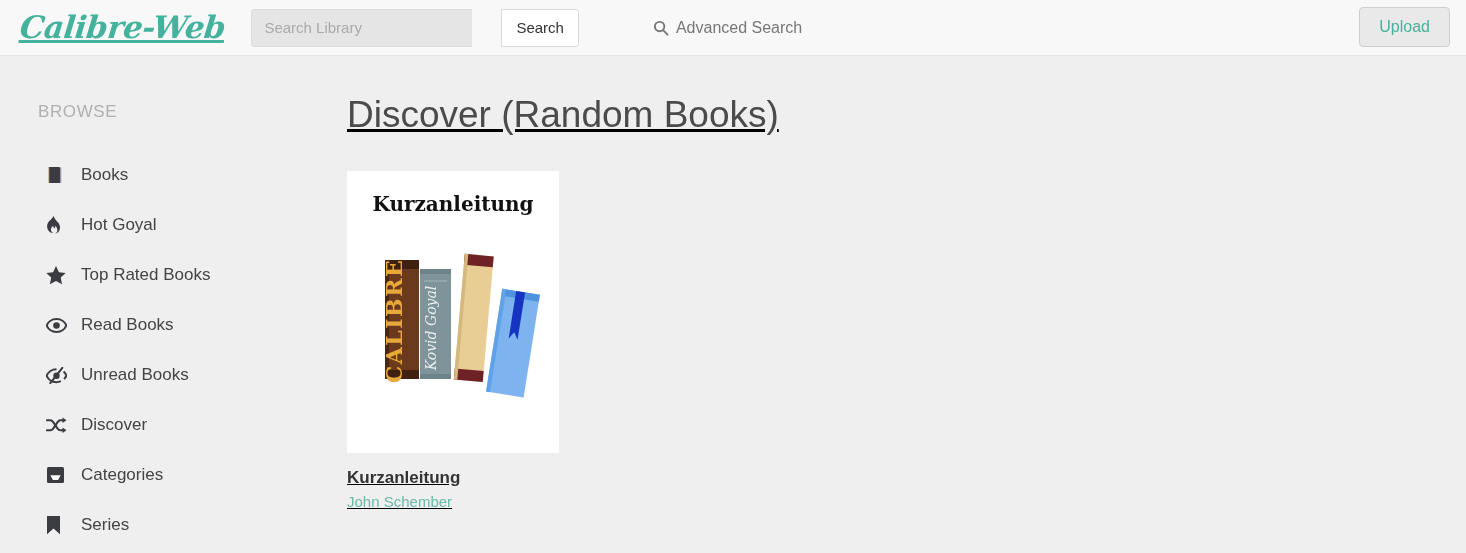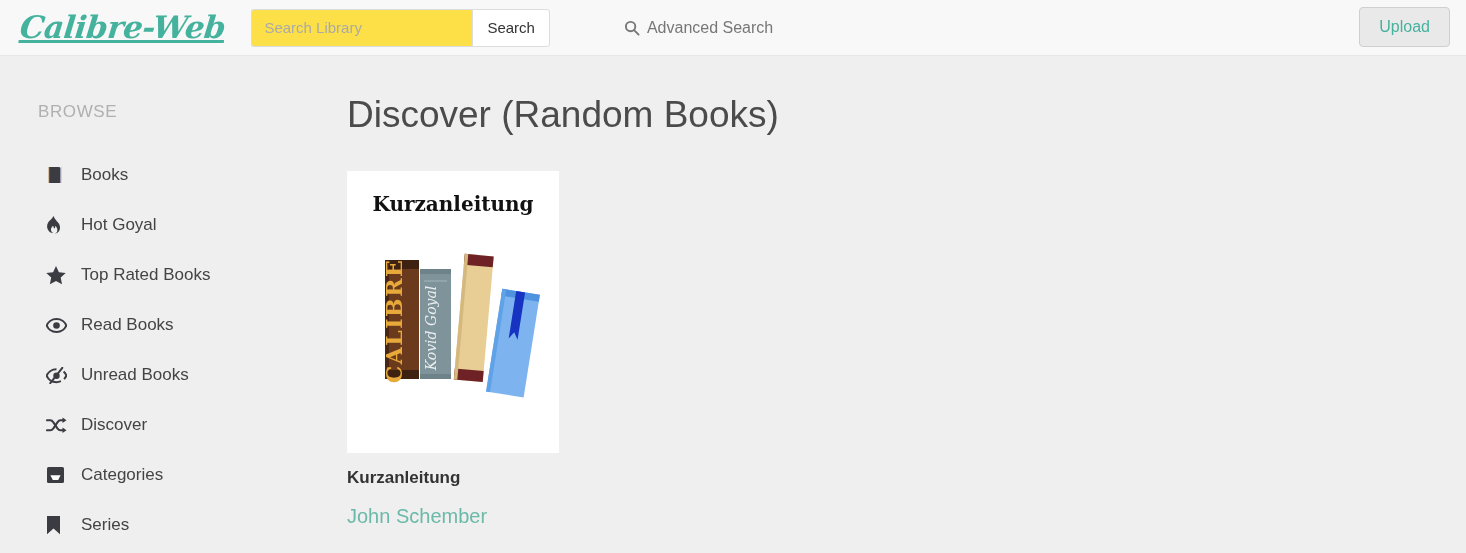--- a/index.html
+++ b/index.html
@@ -44,40 +44,41 @@
     align-items: stretch;
     height: 38px;
     margin-left: 4px;
   }
   .search-input {
     width: 221px;
     height: 38px;
     border: 1px solid #dcdcdc;
     border-right: none;
     border-radius: 3px 0 0 3px;
-    background: #fde047;
+    background: #e5e5e5;
     padding: 0 12px;
     font-size: 15px;
     color: #555;
     font-family: "Liberation Sans", sans-serif;
     outline: none;
   }
   .search-input::placeholder { color: #aaa; }
   .search-btn {
     height: 38px;
     min-width: 77px;
     padding: 0 14px;
     border: 1px solid #dcdcdc;
     border-radius: 0 3px 3px 0;
     background: #ffffff;
     font-size: 15px;
     color: #333;
     cursor: pointer;
     font-family: "Liberation Sans", sans-serif;
     line-height: 1;
+    margin-left: 29px;
   }
 
   .adv-search {
     display: flex;
     align-items: center;
     gap: 7px;
     margin-left: 74px;
     font-size: 16px;
     color: #777;
     text-decoration: none;
@@ -139,21 +140,21 @@
     flex: 0 0 22px;
     margin-right: 13px;
     display: flex;
     align-items: center;
     justify-content: flex-start;
     color: #3b3b42;
   }
   .nav-icon svg { display: block; }
 
   
-  .main { flex: 1; padding-top: 38px; }
+  .main { flex: 1; padding-top: 38px; text-decoration: underline; }
   .page-title {
     font-size: 37px;
     color: #4b4b4b;
     font-weight: normal;
     margin: 0 0 34px 0;
     padding-left: 37px;
     line-height: 1.15;
   }
   .book-grid { padding-left: 37px; display: flex; gap: 30px; }
   .book-cell { width: 208px; }
@@ -180,26 +181,26 @@
   .book-meta { padding-top: 14px; }
   .book-name {
     font-size: 17px;
     font-weight: bold;
     color: #333;
     line-height: 1.3;
     cursor: pointer;
     margin: 0;
   }
   .book-author {
-    font-size: 20px;
+    font-size: 15px;
     color: #6bb9a8;
     text-decoration: none;
     cursor: pointer;
     display: block;
-    margin-top: 16px;
+    margin-top: 4px;
   }
 </style>
 </head>
 <body>
 
 <div class="navbar">
 
   <a class="brand" href="#">Calibre-Web</a>
 
   <form class="search-form">

